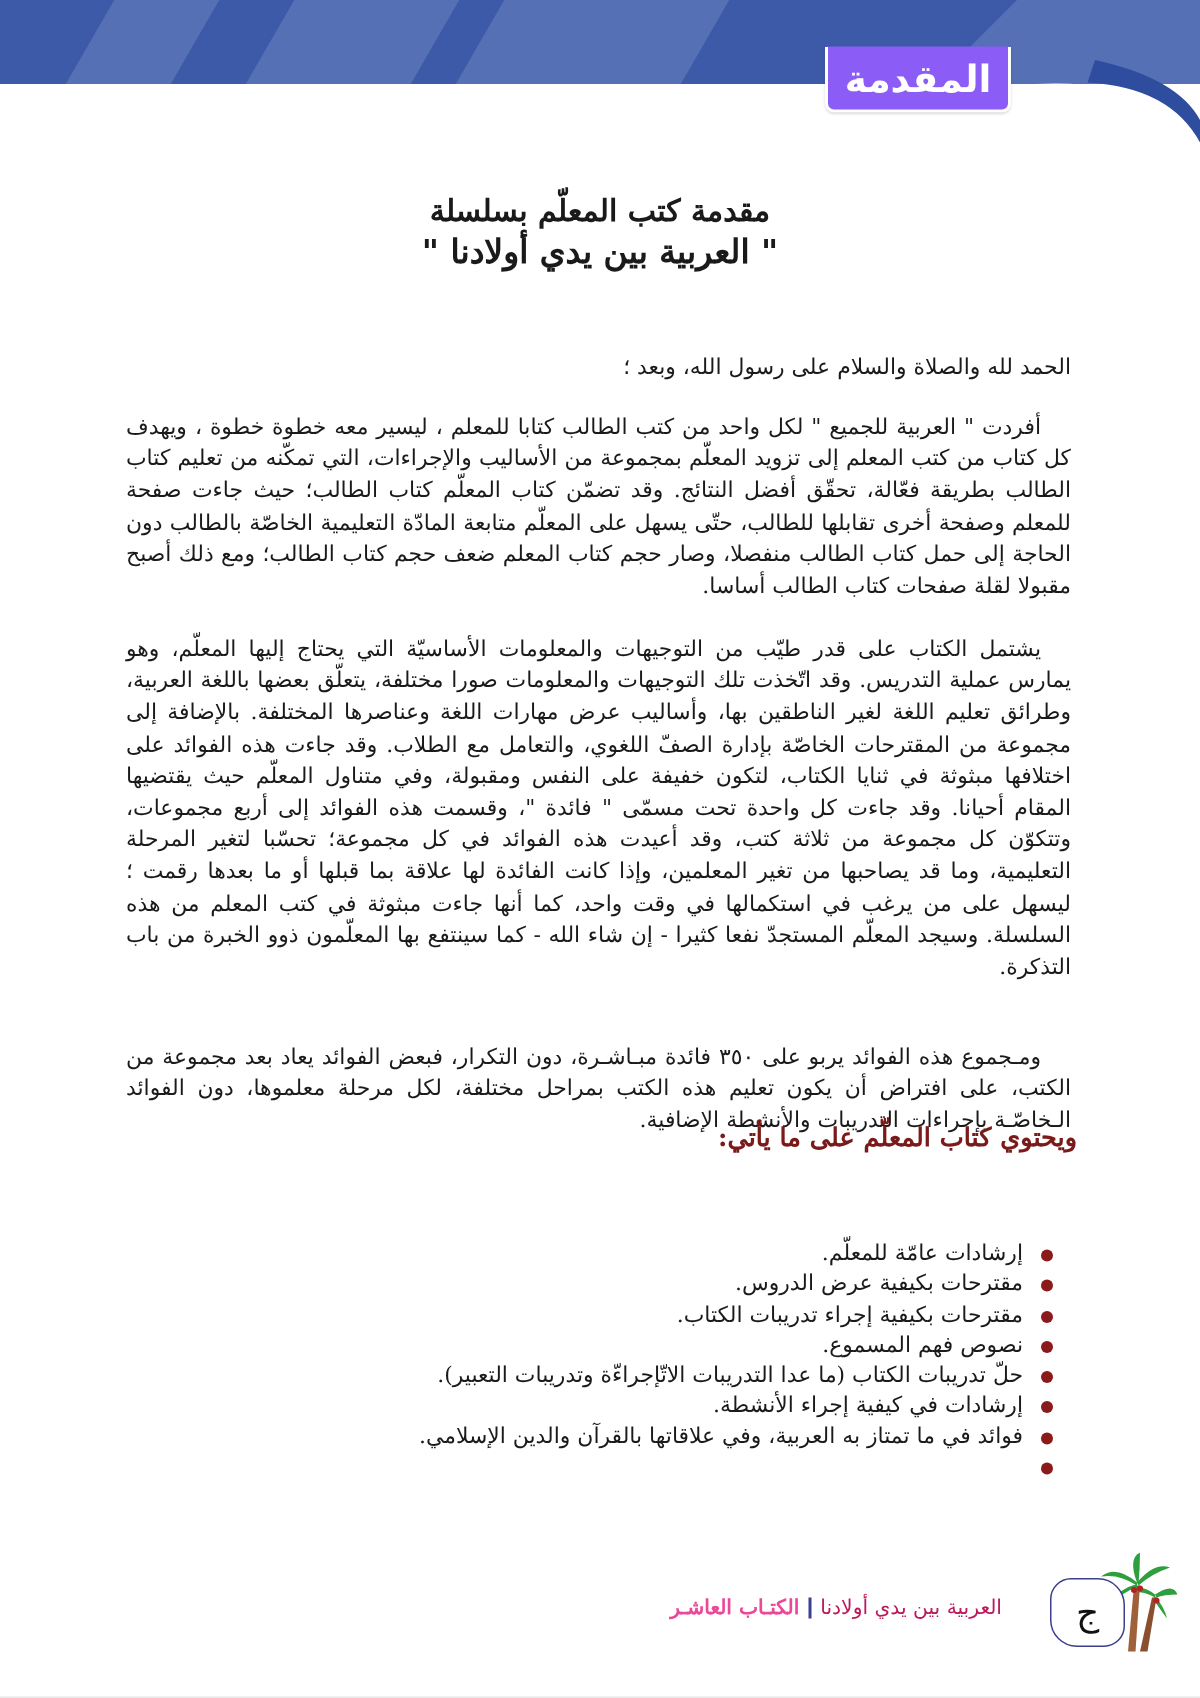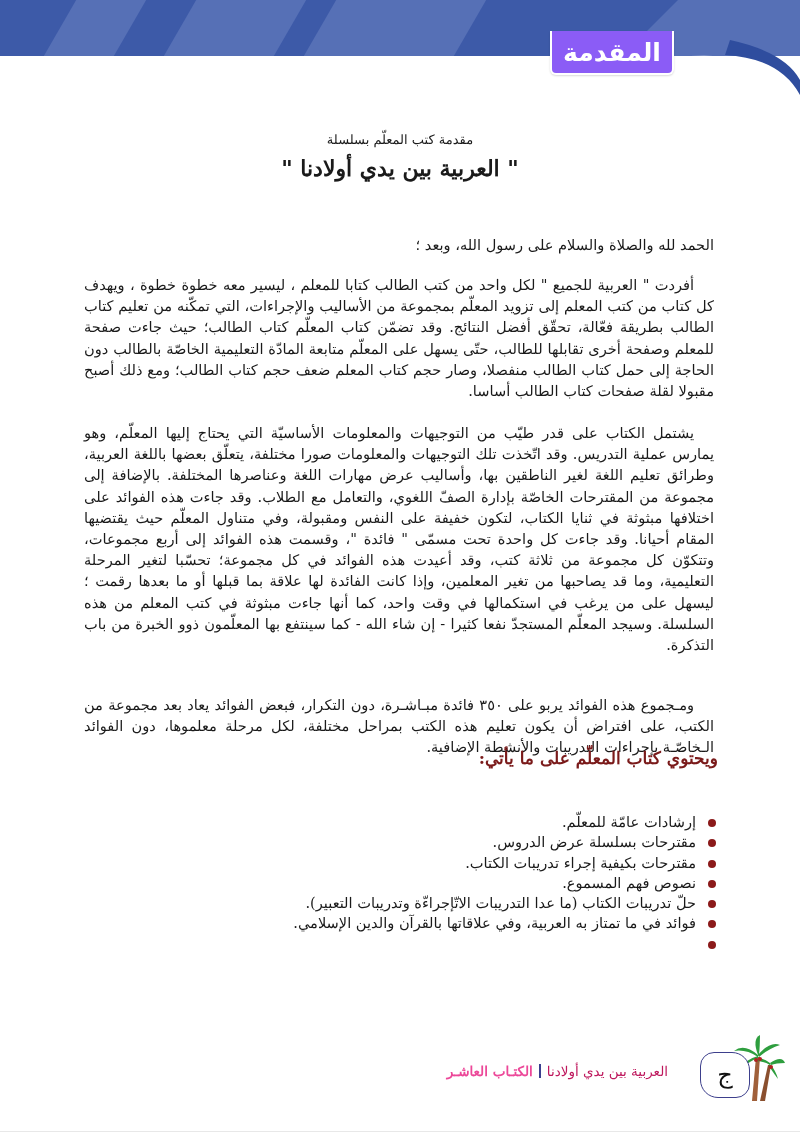--- a/index.html
+++ b/index.html
@@ -4,33 +4,33 @@
 <style>
   html, body { margin:0; padding:0; }
   body { width:800px; height:1132px; position:relative; overflow:hidden; background:#ffffff; font-family:"DejaVu Sans", sans-serif; color:#1a1a1a; }
 
   .header-band { position:absolute; left:0; top:0; width:800px; height:56px; background:#3d5aa8; overflow:hidden; }
   .stripe { position:absolute; top:0; height:56px; background:#5670b6; transform:skewX(-30deg); }
   .corner-curve { position:absolute; right:0; top:0; width:110px; height:95px; }
   .title-tab { position:absolute; left:550px; top:31px; width:120px; height:42px; background:#8b5cf6; border:2px solid #ffffff; border-top:none; border-radius:0 0 6px 6px; display:flex; align-items:center; justify-content:center; color:#fff; font-family:"DejaVu Sans", sans-serif; font-weight:bold; font-size:25px; box-shadow:0 1px 2px rgba(0,0,0,0.15); }
 
   .doc-title { position:absolute; left:0; right:0; top:128px; text-align:center; direction:rtl; }
-  .doc-title .sub { font-family:"DejaVu Serif", serif; font-size:13px; line-height:24px; }
+  .doc-title .sub { font-family:"DejaVu Serif", serif; font-size:20px; line-height:24px;font-weight:bold; }
   .doc-title .main { font-family:"DejaVu Serif", serif; font-size:22px; font-weight:bold; line-height:32px; }
 
   .content { position:absolute; left:80px; width:638px; direction:rtl; font-family:"DejaVu Serif", serif; font-size:14.6px; line-height:21.2px; text-align:justify; text-align-last:right; }
   .content p { margin:4px; }
   .greeting { top:230px; }
   .para1 { top:270px; }
   .para2 { top:418px; }
   .para3 { top:690px; }
   .para p { text-indent:20px; }
 
   .list-heading { position:absolute; right:82px; top:748px; direction:rtl; color:#7a1a1a; font-family:"DejaVu Serif", serif; font-weight:bold; font-size:17px; }
-  .bullet-list { position:absolute; right:82px; top:812px; direction:rtl; list-style:none; margin:0; padding:0; font-family:"DejaVu Serif", serif; font-size:14.6px; line-height:20.3px; }
+  .bullet-list { position:absolute; right:82px; top:812px; direction:rtl; list-style:none; margin:14px; padding:0; font-family:"DejaVu Serif", serif; font-size:14.6px; line-height:20.3px; }
   .bullet-list li { position:relative; padding-right:22px; }
   .bullet-list li .dot { position:absolute; right:2px; top:7px; width:8px; height:8px; border-radius:50%; background:#8b1a1a; }
 
   .footer { position:absolute; left:0; top:1040px; width:800px; height:92px; }
   .page-badge { position:absolute; left:700px; top:1052px; width:48px; height:44px; border:1.5px solid #3d3f8c; border-radius:14px 18px 14px 18px; display:flex; align-items:center; justify-content:center; font-family:"DejaVu Serif", serif; font-size:24px; color:#111; background:#fff; }
   .palm { position:absolute; left:730px; top:1035px; width:55px; height:70px; }
   .footer-text { position:absolute; right:132px; top:1063px; direction:rtl; font-family:"DejaVu Serif", serif; font-size:13.5px; display:flex; align-items:center; gap:6px; }
   .footer-series { color:#be185d; font-weight:normal; }
   .footer-sep { width:2px; height:14px; background:#3a3f8f; }
   .footer-book { color:#ec4899; font-weight:bold; }
@@ -72,24 +72,25 @@
 </div>
 
 <div class="content para para3">
   <p>ومـجموع هذه الفوائد يربو على ٣٥٠ فائدة مبـاشـرة، دون التكرار، فبعض الفوائد يعاد بعد مجموعة من الكتب، على افتراض أن يكون تعليم هذه الكتب بمراحل مختلفة، لكل مرحلة معلموها، دون الفوائد الـخاصّـة بإجراءات التدريبات والأنشطة الإضافية.</p>
 </div>
 
 <div class="list-heading">ويحتوي كتاب المعلّم على ما يأتي:</div>
 
 <ul class="bullet-list">
   <li><span class="dot"></span><span>إرشادات عامّة للمعلّم.</span></li>
-  <li><span class="dot"></span><span>مقترحات بسلسلة عرض الدروس.</span></li>
+  <li><span class="dot"></span><span>مقترحات بكيفية عرض الدروس.</span></li>
   <li><span class="dot"></span><span>مقترحات بكيفية إجراء تدريبات الكتاب.</span></li>
   <li><span class="dot"></span><span>نصوص فهم المسموع.</span></li>
   <li><span class="dot"></span><span>حلّ تدريبات الكتاب (ما عدا التدريبات الاتّإجراءّة وتدريبات التعبير).</span></li>
+  <li><span class="dot"></span><span>إرشادات في كيفية إجراء الأنشطة.</span></li>
   <li><span class="dot"></span><span>فوائد في ما تمتاز به العربية، وفي علاقاتها بالقرآن والدين الإسلامي.</span></li>
   <li><span class="dot"></span></li>
 </ul>
 
 <div class="footer"></div>
 <svg class="palm" viewBox="0 0 55 70">
   <path d="M26 22 L22 66 L27 66 L30 22 Z" fill="#a0603a"></path>
   <path d="M38 30 L30 66 L35 66 L41 30 Z" fill="#8a4f2e"></path>
   <g fill="#2e9e3e">
     <path d="M28 20 Q14 8 4 16 Q16 14 28 22 Z"></path>

